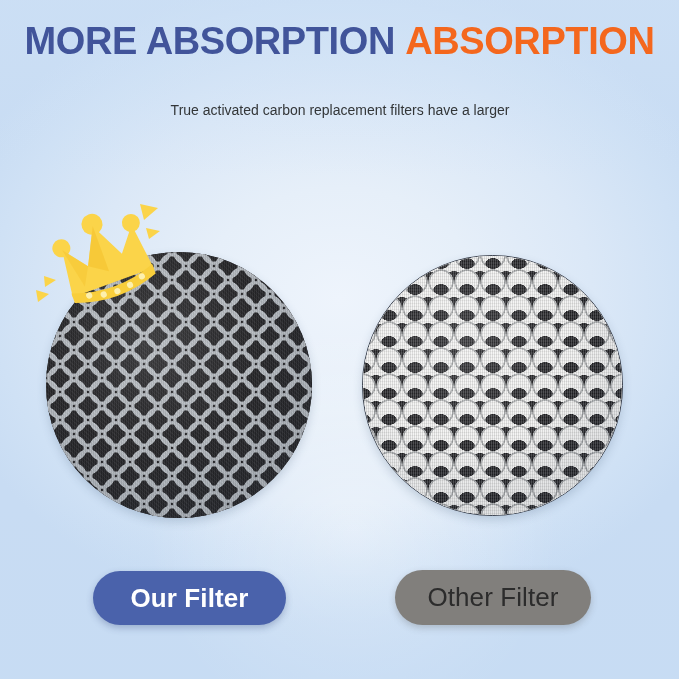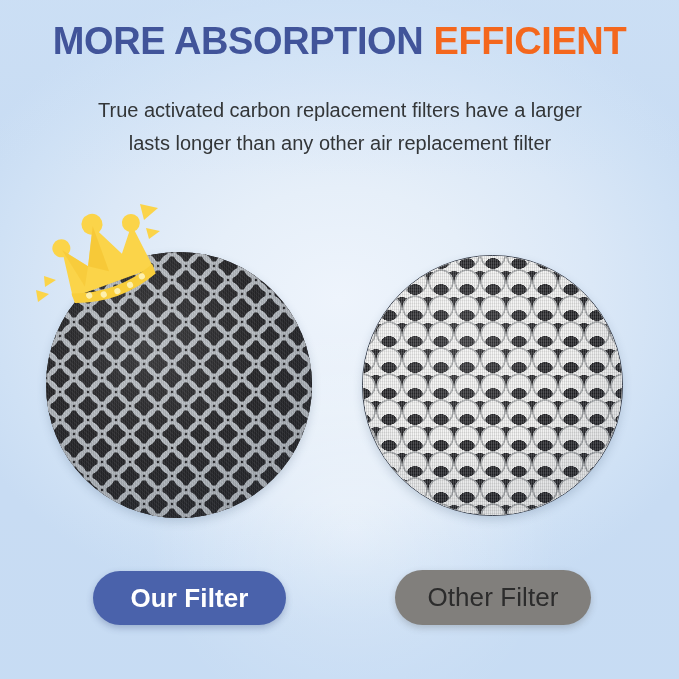--- a/index.html
+++ b/index.html
@@ -46,21 +46,21 @@
   .headline .h-accent  { color: #f4671d; }
 
   
   .subcopy {
     position: absolute;
     left: 60px;
     top: 94px;
     width: 560px;
     text-align: center;
     color: #333638;
-    font-size: 20px;
+    font-size: 14px;
     line-height: 33px;
     font-weight: normal;
   }
   .subcopy .ln { display: block; }
 
   
   .disk {
     position: absolute;
     border-radius: 50%;
     overflow: hidden;
@@ -175,26 +175,25 @@
 </style>
 </head>
 <body>
 
 <div id="poster">
 
   <div class="bloom-a"></div>
   <div class="bloom-b"></div>
 
   <div class="headline">
-    <span class="h-primary">MORE ABSORPTION</span><span class="h-primary">&nbsp;</span><span class="h-accent">EFFICIENT</span>
+    <span class="h-primary">MORE ABSORPTION</span><span class="h-primary">&nbsp;</span><span class="h-accent">ABSORPTION</span>
   </div>
 
   <div class="subcopy">
     <span class="ln">True activated carbon replacement filters have a larger</span>
-    <span class="ln">lasts longer than any other air replacement filter</span>
   </div>
 
   <div class="disk disk-ours">
     <div class="mesh-ours">
       <div class="weave-ours"></div>
       <div class="grain-ours"></div>
     </div>
     <div class="disk-shade"></div>
   </div>
 

